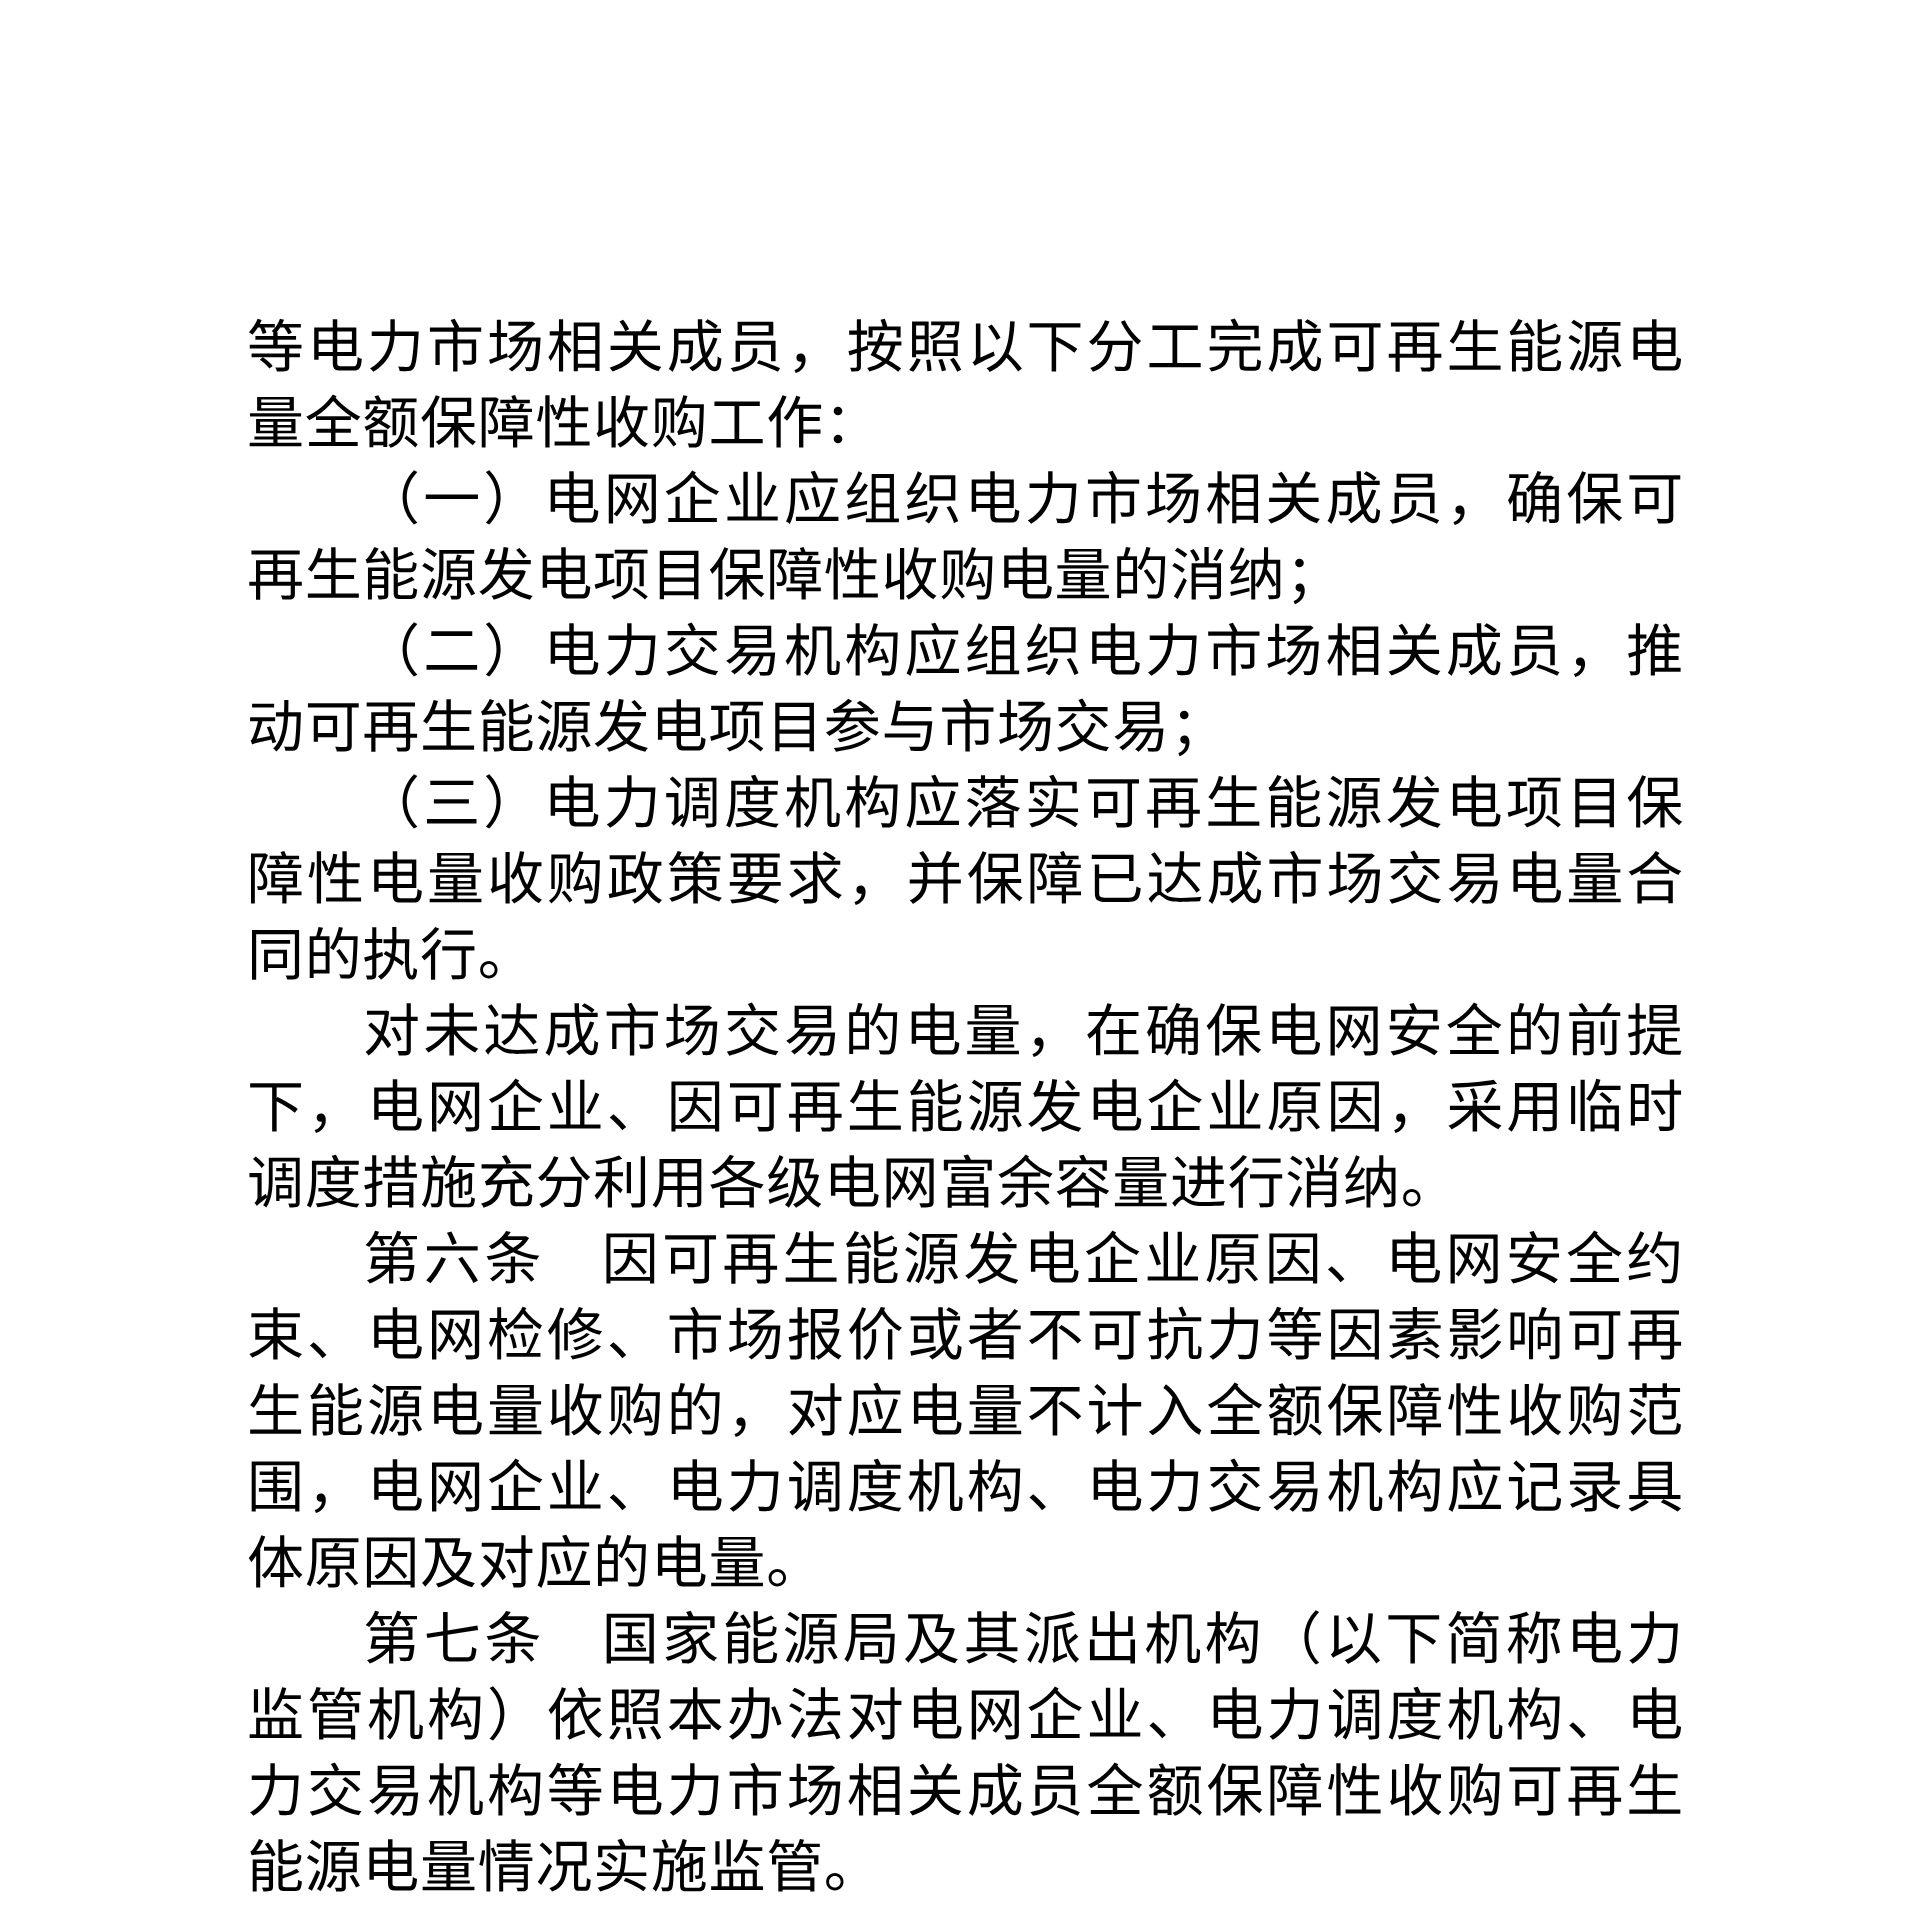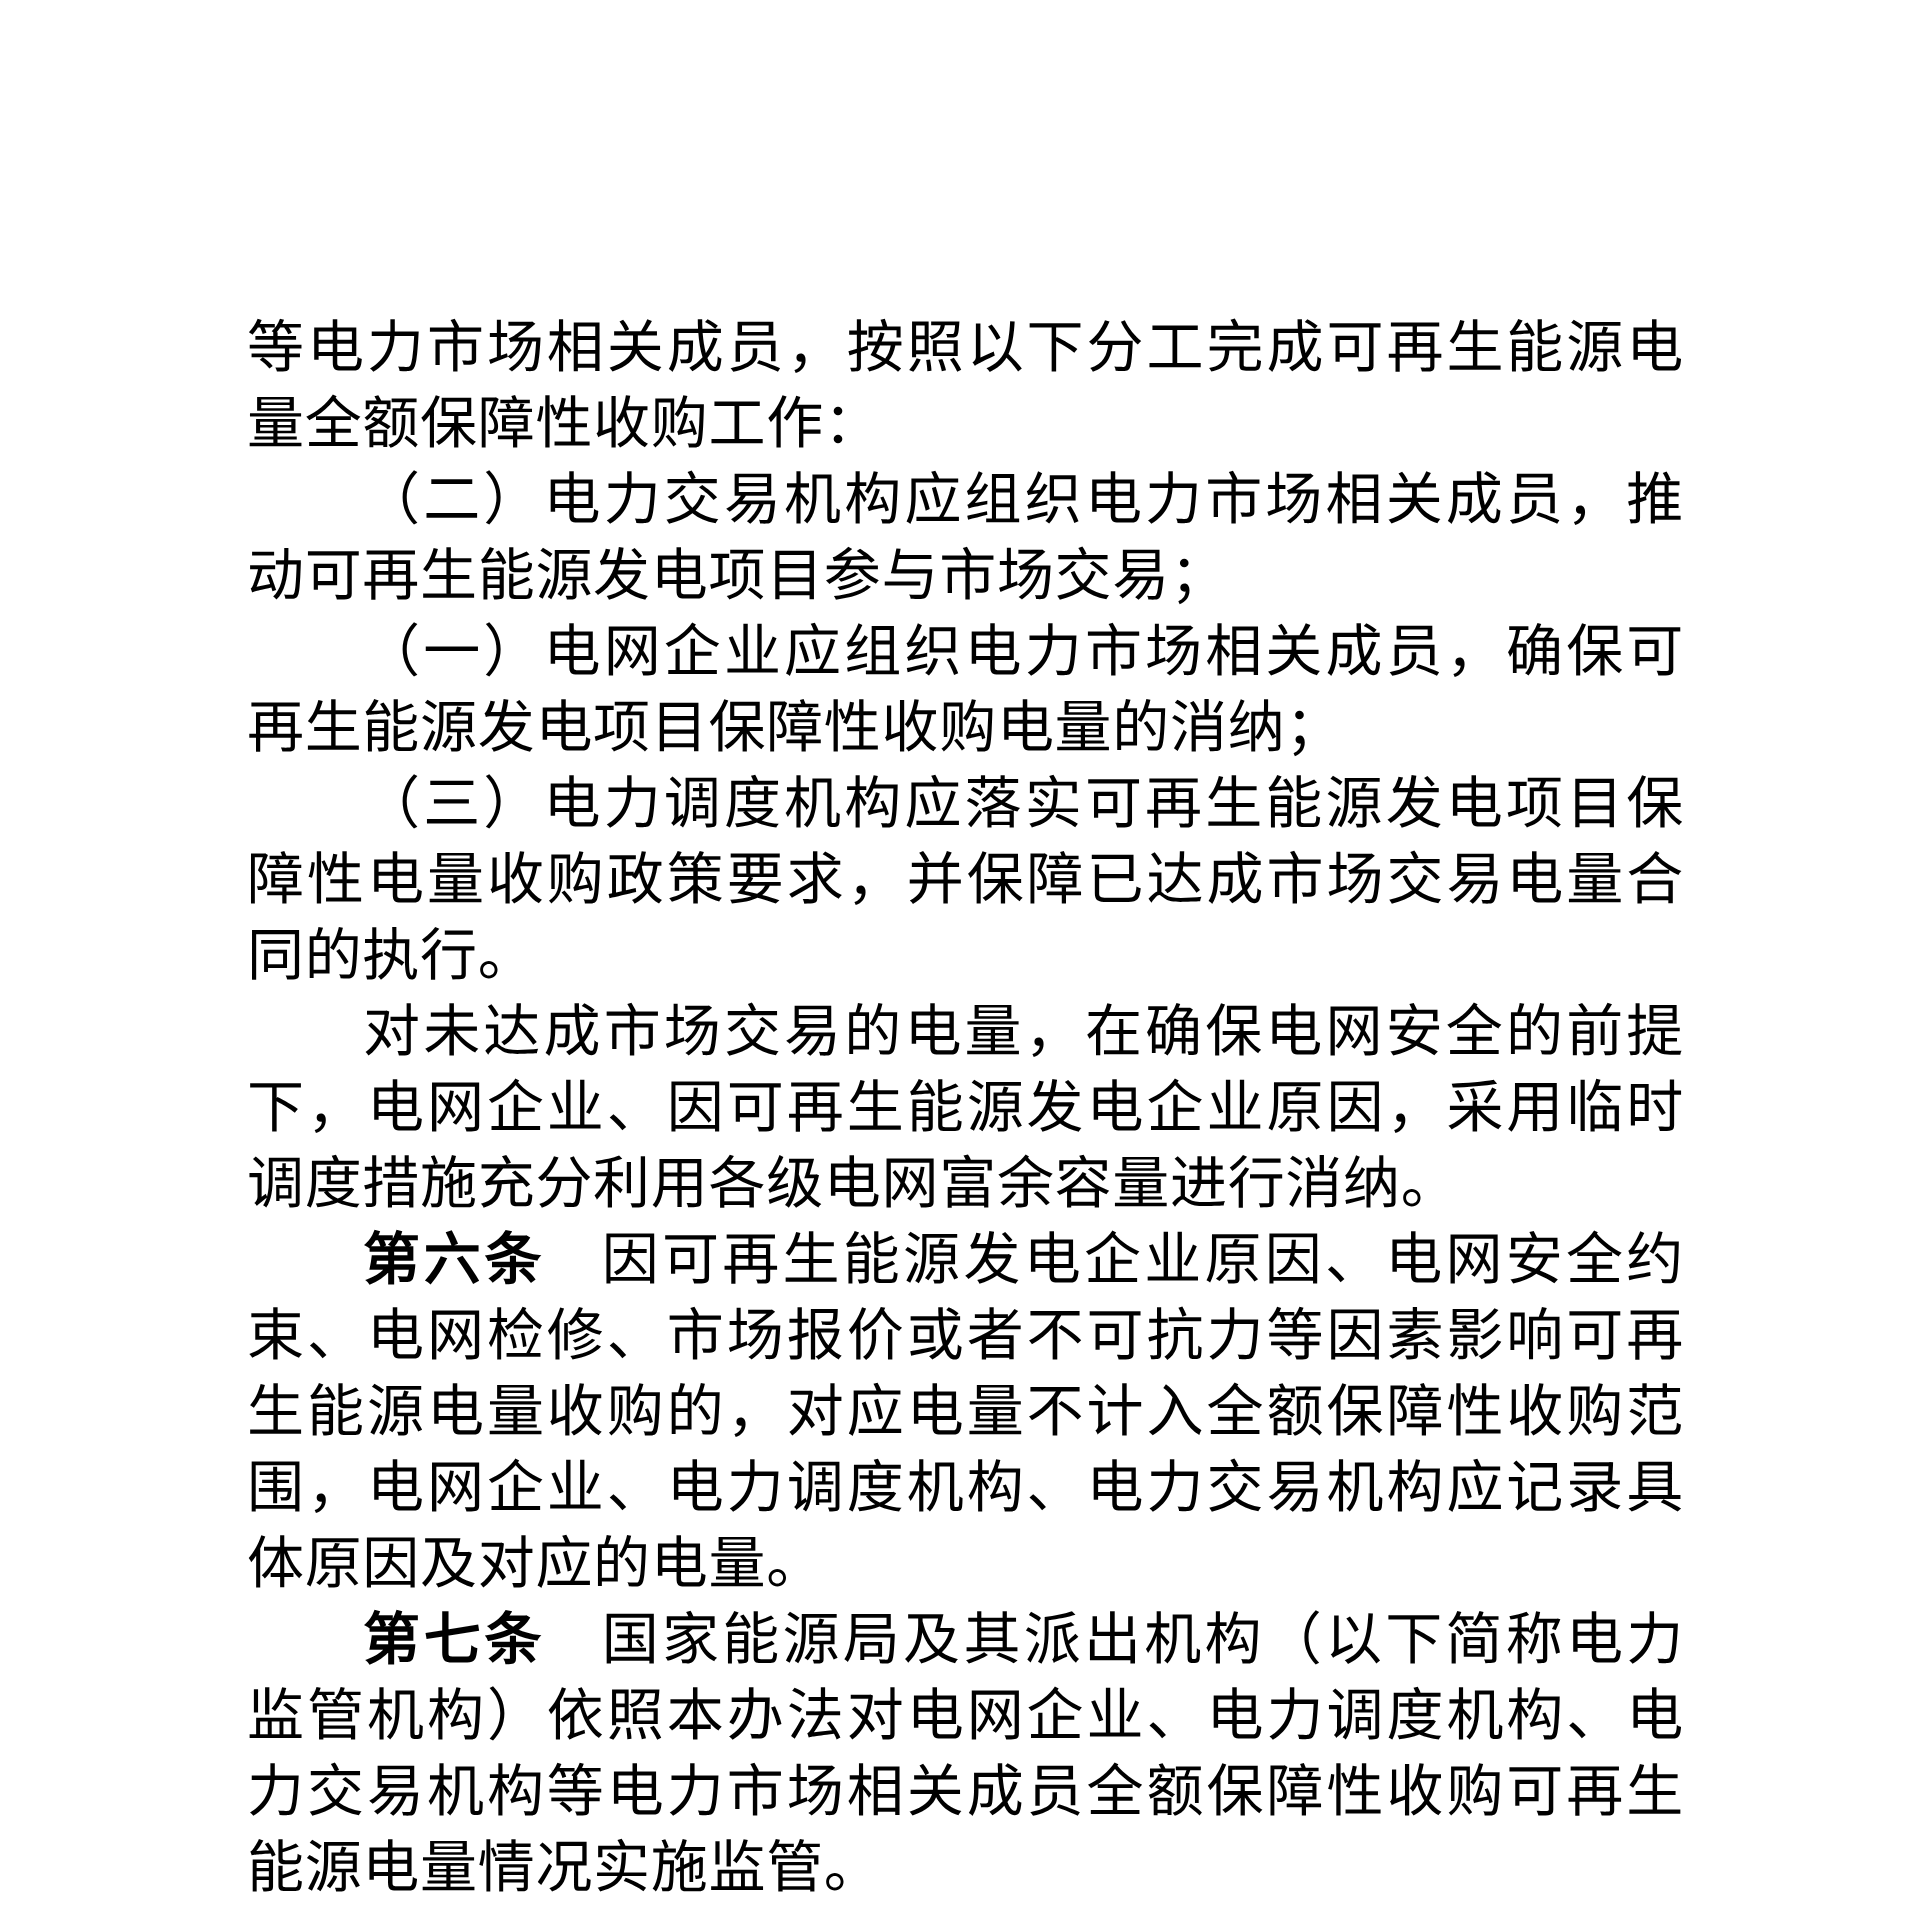--- a/index.html
+++ b/index.html
@@ -38,41 +38,41 @@
     white-space: normal;
     word-break: break-all;
     text-indent: 0;
   }
 
   .para.indent {
     text-indent: 116px;
   }
 
   .article-label {
-    font-weight: bold;
+    font-weight: normal;
     letter-spacing: 0.02em;
   }
 
   .gap-after-label {
     display: inline-block;
     width: 54px;
   }
 </style>
 </head>
 <body>
 
 <div class="page">
 
   <div class="text-block">
 
     <p class="para">等电力市场相关成员，按照以下分工完成可再生能源电量全额保障性收购工作：</p>
 
+    <p class="para indent">（一）电网企业应组织电力市场相关成员，确保可再生能源发电项目保障性收购电量的消纳；</p>
+
     <p class="para indent">（二）电力交易机构应组织电力市场相关成员，推动可再生能源发电项目参与市场交易；</p>
-
-    <p class="para indent">（一）电网企业应组织电力市场相关成员，确保可再生能源发电项目保障性收购电量的消纳；</p>
 
     <p class="para indent">（三）电力调度机构应落实可再生能源发电项目保障性电量收购政策要求，并保障已达成市场交易电量合同的执行。</p>
 
     <p class="para indent">对未达成市场交易的电量，在确保电网安全的前提下，电网企业、因可再生能源发电企业原因，采用临时调度措施充分利用各级电网富余容量进行消纳。</p>
 
     <p class="para indent"><span class="article-label">第六条</span><span class="gap-after-label"></span><span>因可再生能源发电企业原因、电网安全约束、电网检修、市场报价或者不可抗力等因素影响可再生能源电量收购的，对应电量不计入全额保障性收购范围，电网企业、电力调度机构、电力交易机构应记录具体原因及对应的电量。</span></p>
 
     <p class="para indent"><span class="article-label">第七条</span><span class="gap-after-label"></span><span>国家能源局及其派出机构（以下简称电力监管机构）依照本办法对电网企业、电力调度机构、电力交易机构等电力市场相关成员全额保障性收购可再生能源电量情况实施监管。</span></p>
 
   </div>

